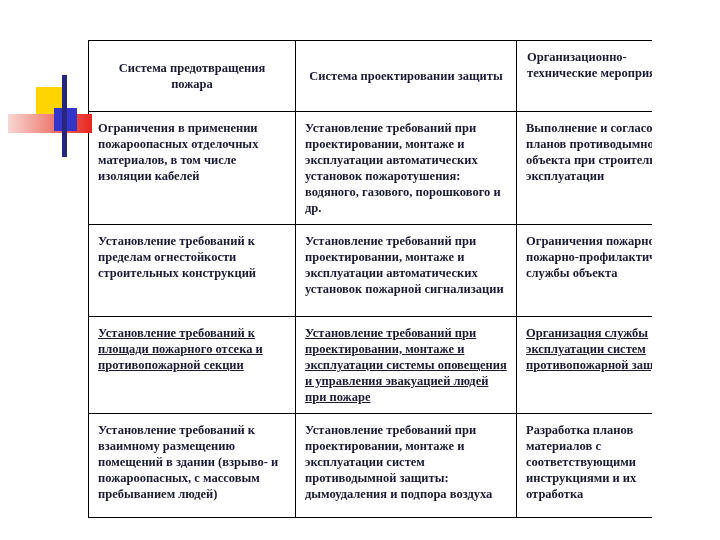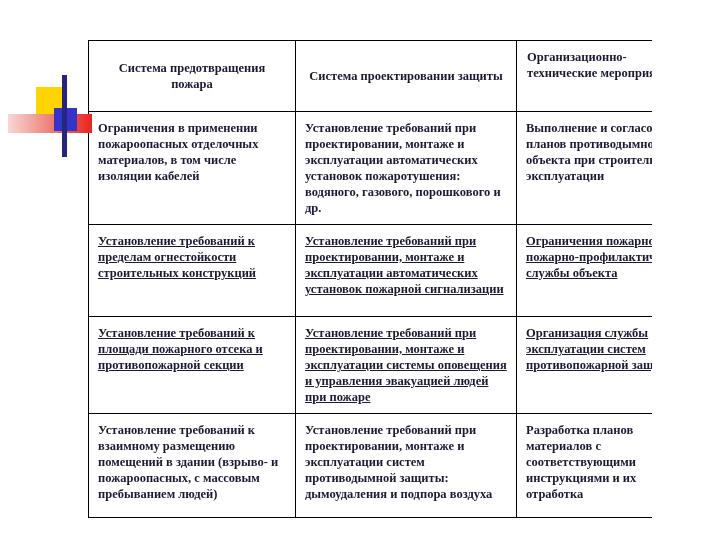--- a/index.html
+++ b/index.html
@@ -64,21 +64,21 @@
     text-align: center;
     height: 58px;
     padding: 4px 10px;
   }
   .content-table th.left-head {
     text-align: left;
     vertical-align: top;
     padding-top: 8px;
   }
   tr.r1 { height: 110px; }
-  tr.r2 { height: 92px; text-decoration: underline; }
+  tr.r2 { height: 92px; }
   tr.r3 { height: 95px; text-decoration: underline; }
   tr.r4 { height: 104px; }
 </style>
 </head>
 <body>
 
 <div class="slide">
 
   <div class="ornament orn-bar"></div>
   <div class="ornament orn-yellow"></div>

